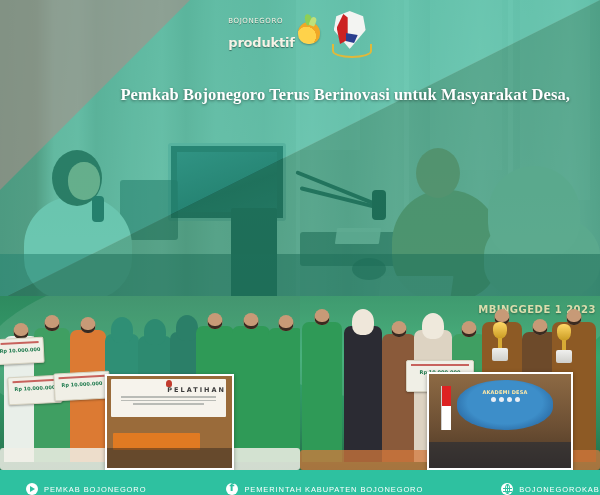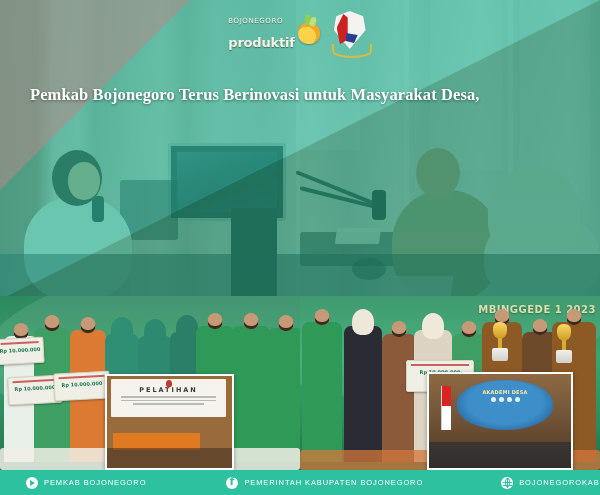--- a/index.html
+++ b/index.html
@@ -80,21 +80,21 @@
     border:4px solid #2f9fd6;border-radius:60% 20% 55% 55%;box-sizing:border-box;}
   .pin-b:after{content:"";position:absolute;left:8px;top:-1px;width:8px;height:8px;
     background:#ef7c2a;border-radius:60% 10% 60% 10%;}
   .pin-text{position:relative;line-height:1;}
   .pin-small{position:absolute;left:16px;top:-8px;font-size:7px;font-weight:bold;color:#ef7c2a;
     font-family:"DejaVu Sans",sans-serif;font-style:italic;letter-spacing:.3px;}
   .pin-big{font-size:16px;font-weight:bold;color:#2f9fd6;font-family:"DejaVu Sans",sans-serif;
     letter-spacing:-.3px;text-shadow:0 1px 1px rgba(0,0,0,.18);}
 
   
-  .headline{position:absolute;left:30px;top:84px;width:540px;z-index:7;text-align:left;
+  .headline{position:absolute;left:30px;top:84px;width:540px;z-index:7;text-align:right;
     font-family:"Liberation Serif", serif;font-weight:bold;color:#ffffff;
     font-size:16.5px;line-height:1.38;letter-spacing:.1px;
     text-shadow:0 1px 3px rgba(0,0,0,.45);}
   .headline .l2{display:block;}
 
   
   .collage{position:absolute;left:0;top:296px;width:600px;height:174px;overflow:hidden;background:#2f7d5b;}
   .col-left{position:absolute;left:0;top:0;width:300px;height:174px;overflow:hidden;}
   .col-right{position:absolute;left:300px;top:0;width:300px;height:174px;overflow:hidden;}
 
@@ -124,42 +124,42 @@
   .trophy .stem{position:absolute;left:6px;top:16px;width:4px;height:11px;background:#d8ab35;}
   .trophy .base{position:absolute;left:0;top:26px;width:16px;height:13px;
     background:linear-gradient(180deg,#f0f0ee,#cfcfcb);border-radius:2px;}
 
   .inset{position:absolute;border:2px solid #ffffff;overflow:hidden;box-shadow:0 1px 4px rgba(0,0,0,.35);}
   .inset-left{left:105px;top:374px;width:125px;height:92px;z-index:5;background:#9a6b3a;}
   .inset-right{left:427px;top:372px;width:142px;height:94px;z-index:5;background:#2b4a6e;}
 
   .ins-banner{position:absolute;left:4px;top:3px;right:6px;height:38px;background:#f6f3ec;border-radius:1px;}
   .ins-banner .bt{font-size:6.5px;font-weight:bold;letter-spacing:2px;color:#3c3c3c;
-    text-align:center;margin-top:7px;font-family:"DejaVu Sans",sans-serif;}
+    text-align:right;margin-top:7px;font-family:"DejaVu Sans",sans-serif;}
   .ins-banner .bl{height:1.5px;background:#9fa3a0;margin:2px 10px;opacity:.7;}
   .ins-banner .bl.s{margin:2px 22px;}
   .ins-banner .logo-dot{position:absolute;left:50%;transform:translateX(-50%);top:1px;width:6px;height:7px;
     background:#c23b2e;border-radius:50% 50% 30% 30%;}
   .ins-table{position:absolute;left:6px;bottom:18px;right:32px;height:17px;background:#e07a22;border-radius:1px;}
   .ins-floor{position:absolute;left:0;bottom:0;width:100%;height:20px;background:rgba(50,40,30,.5);}
 
   .ins-screen{position:absolute;left:28px;top:6px;width:96px;height:50px;
     background:radial-gradient(ellipse at 50% 45%,#3d8ec9 0 55%,#1b4e86 100%);border-radius:50%/46%;}
   .ins-screen .st{font-size:5px;font-weight:bold;color:#ffe9a8;text-align:center;margin-top:9px;
     font-family:"DejaVu Sans",sans-serif;letter-spacing:.2px;}
   .ins-screen .sd{display:flex;justify-content:center;gap:3px;margin-top:2px;}
   .ins-screen .sd i{width:5px;height:5px;border-radius:50%;background:#e9eef5;display:block;}
   .ins-wall{position:absolute;inset:0;background:linear-gradient(180deg,#8d6a44 0%,#6d5034 55%,#4b3624 100%);}
   .ins-flag{position:absolute;left:12px;top:12px;width:9px;height:44px;
     background:linear-gradient(180deg,#d22 0 45%,#fff 45% 100%);border-left:1px solid #cfcfcf;}
   .ins-aud{position:absolute;left:0;bottom:0;width:100%;height:26px;background:rgba(30,40,55,.55);}
 
   
   .footer{position:absolute;left:0;bottom:0;width:600px;height:25px;background:#2ec1a0;
-    display:flex;align-items:center;z-index:9;}
+    display:flex;align-items:flex-end;z-index:9;}
   .fitem{display:flex;align-items:center;gap:6px;color:#ffffff;
     font-size:7.5px;letter-spacing:.9px;font-family:"Liberation Sans",sans-serif;white-space:nowrap;}
   .fitem.f1{margin-left:26px;}
   .fitem.f2{margin-left:80px;}
   .fitem.f3{margin-left:78px;}
   .ficon{width:12px;height:12px;border-radius:50%;background:#ffffff;position:relative;flex:0 0 auto;}
   .ic-yt:after{content:"";position:absolute;left:4.2px;top:3px;border-left:5px solid #2ec1a0;
     border-top:3px solid transparent;border-bottom:3px solid transparent;}
   .ic-fb:after{content:"f";position:absolute;left:0;right:0;top:-2px;text-align:center;
     color:#2ec1a0;font-size:11px;font-weight:bold;font-family:"DejaVu Sans",sans-serif;}

